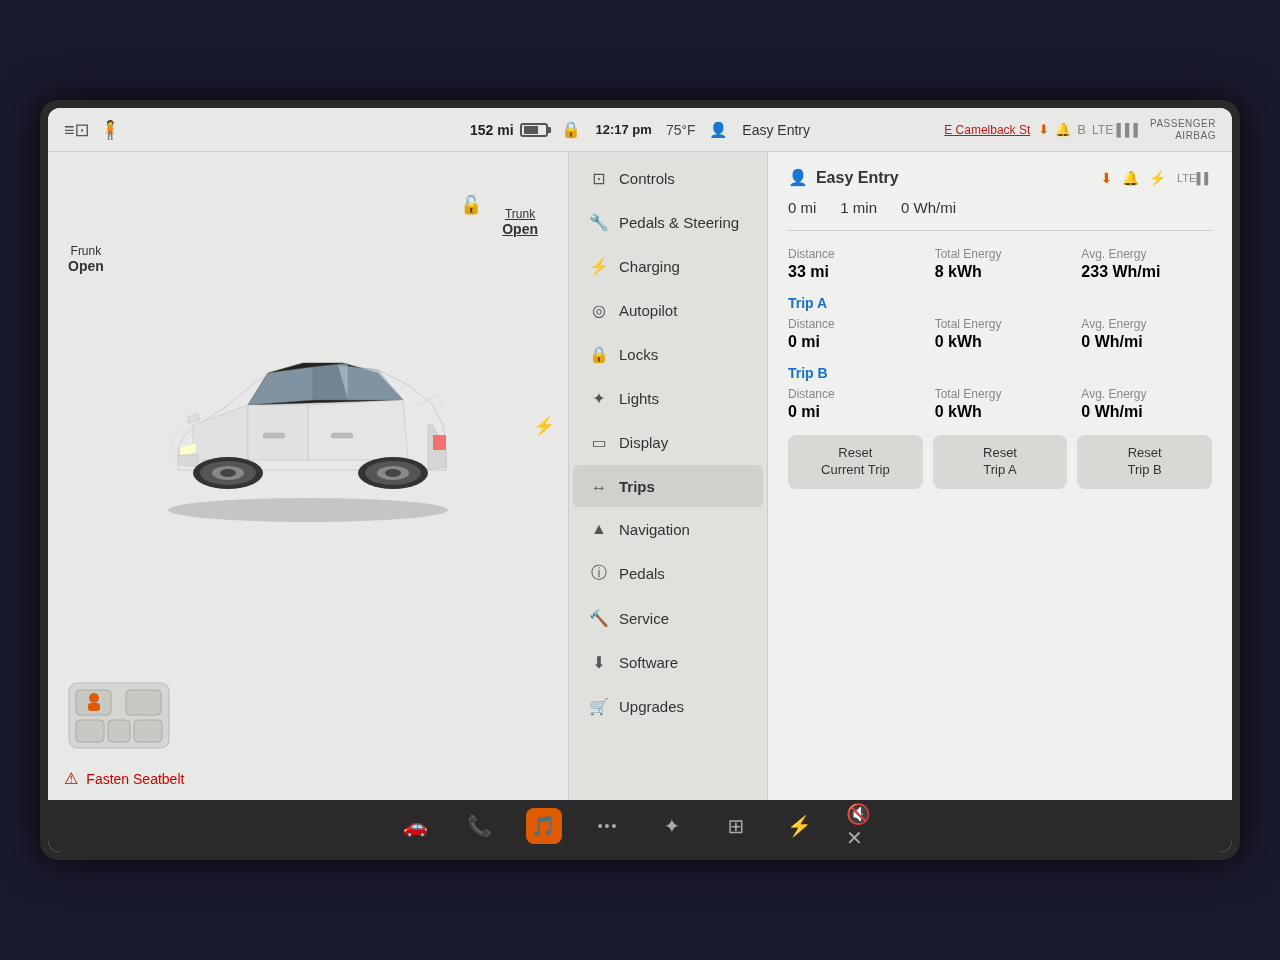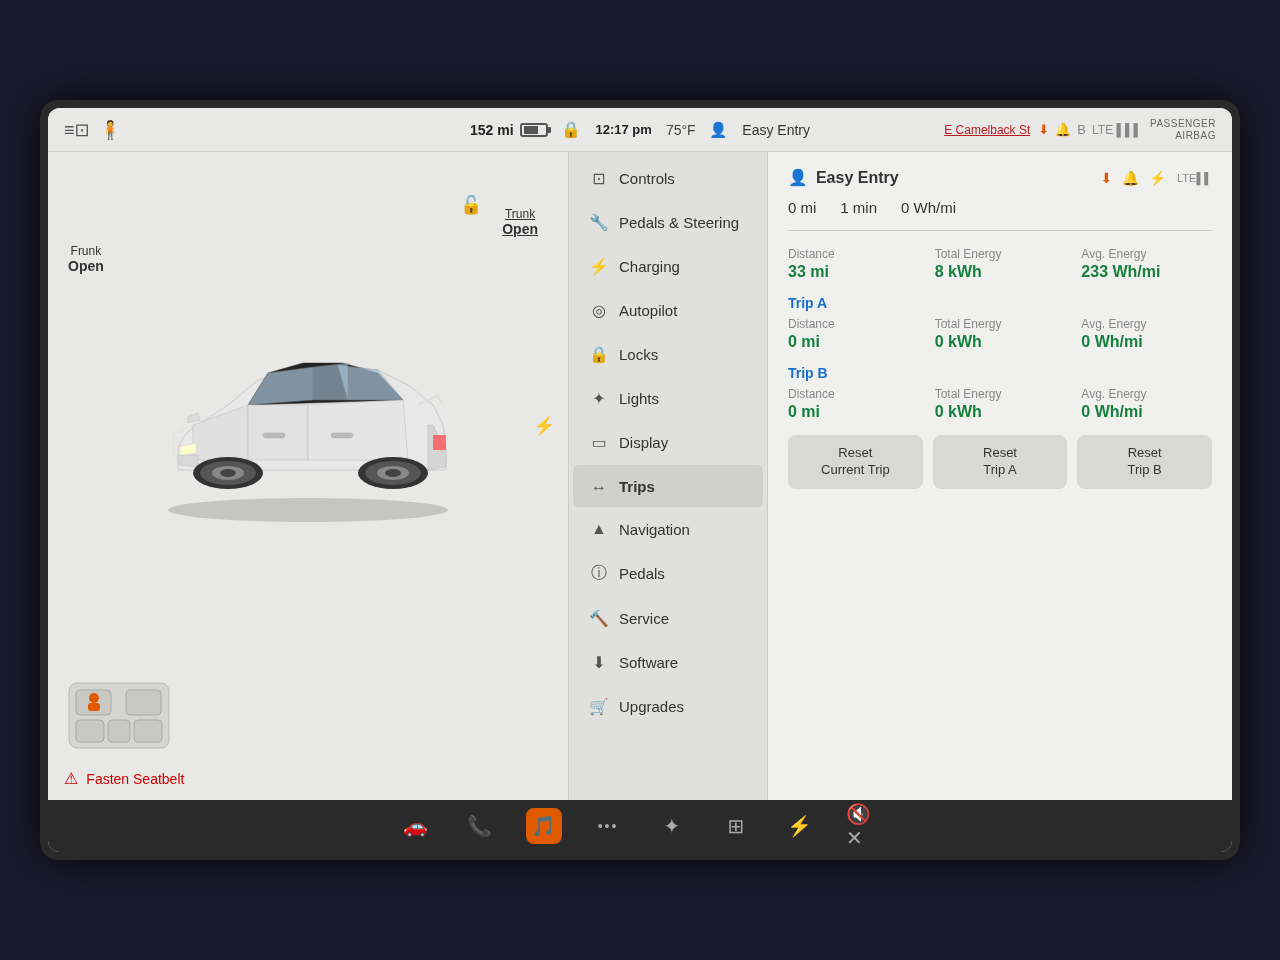--- a/index.html
+++ b/index.html
@@ -260,21 +260,21 @@
       flex: 1;
     }
     .stats-col-label {
       font-size: 12px;
       color: #888;
       margin-bottom: 2px;
     }
     .stats-col-value {
       font-size: 16px;
       font-weight: 600;
-      color: #15803d;
+      color: #000000;
     }
     .odometer-row {
       display: flex;
       align-items: center;
       gap: 16px;
       padding: 10px 0;
       border-top: 1px solid #ccc;
       margin-top: 8px;
     }
     .odometer-label { font-size: 14px; font-weight: 600; color: #333; }

